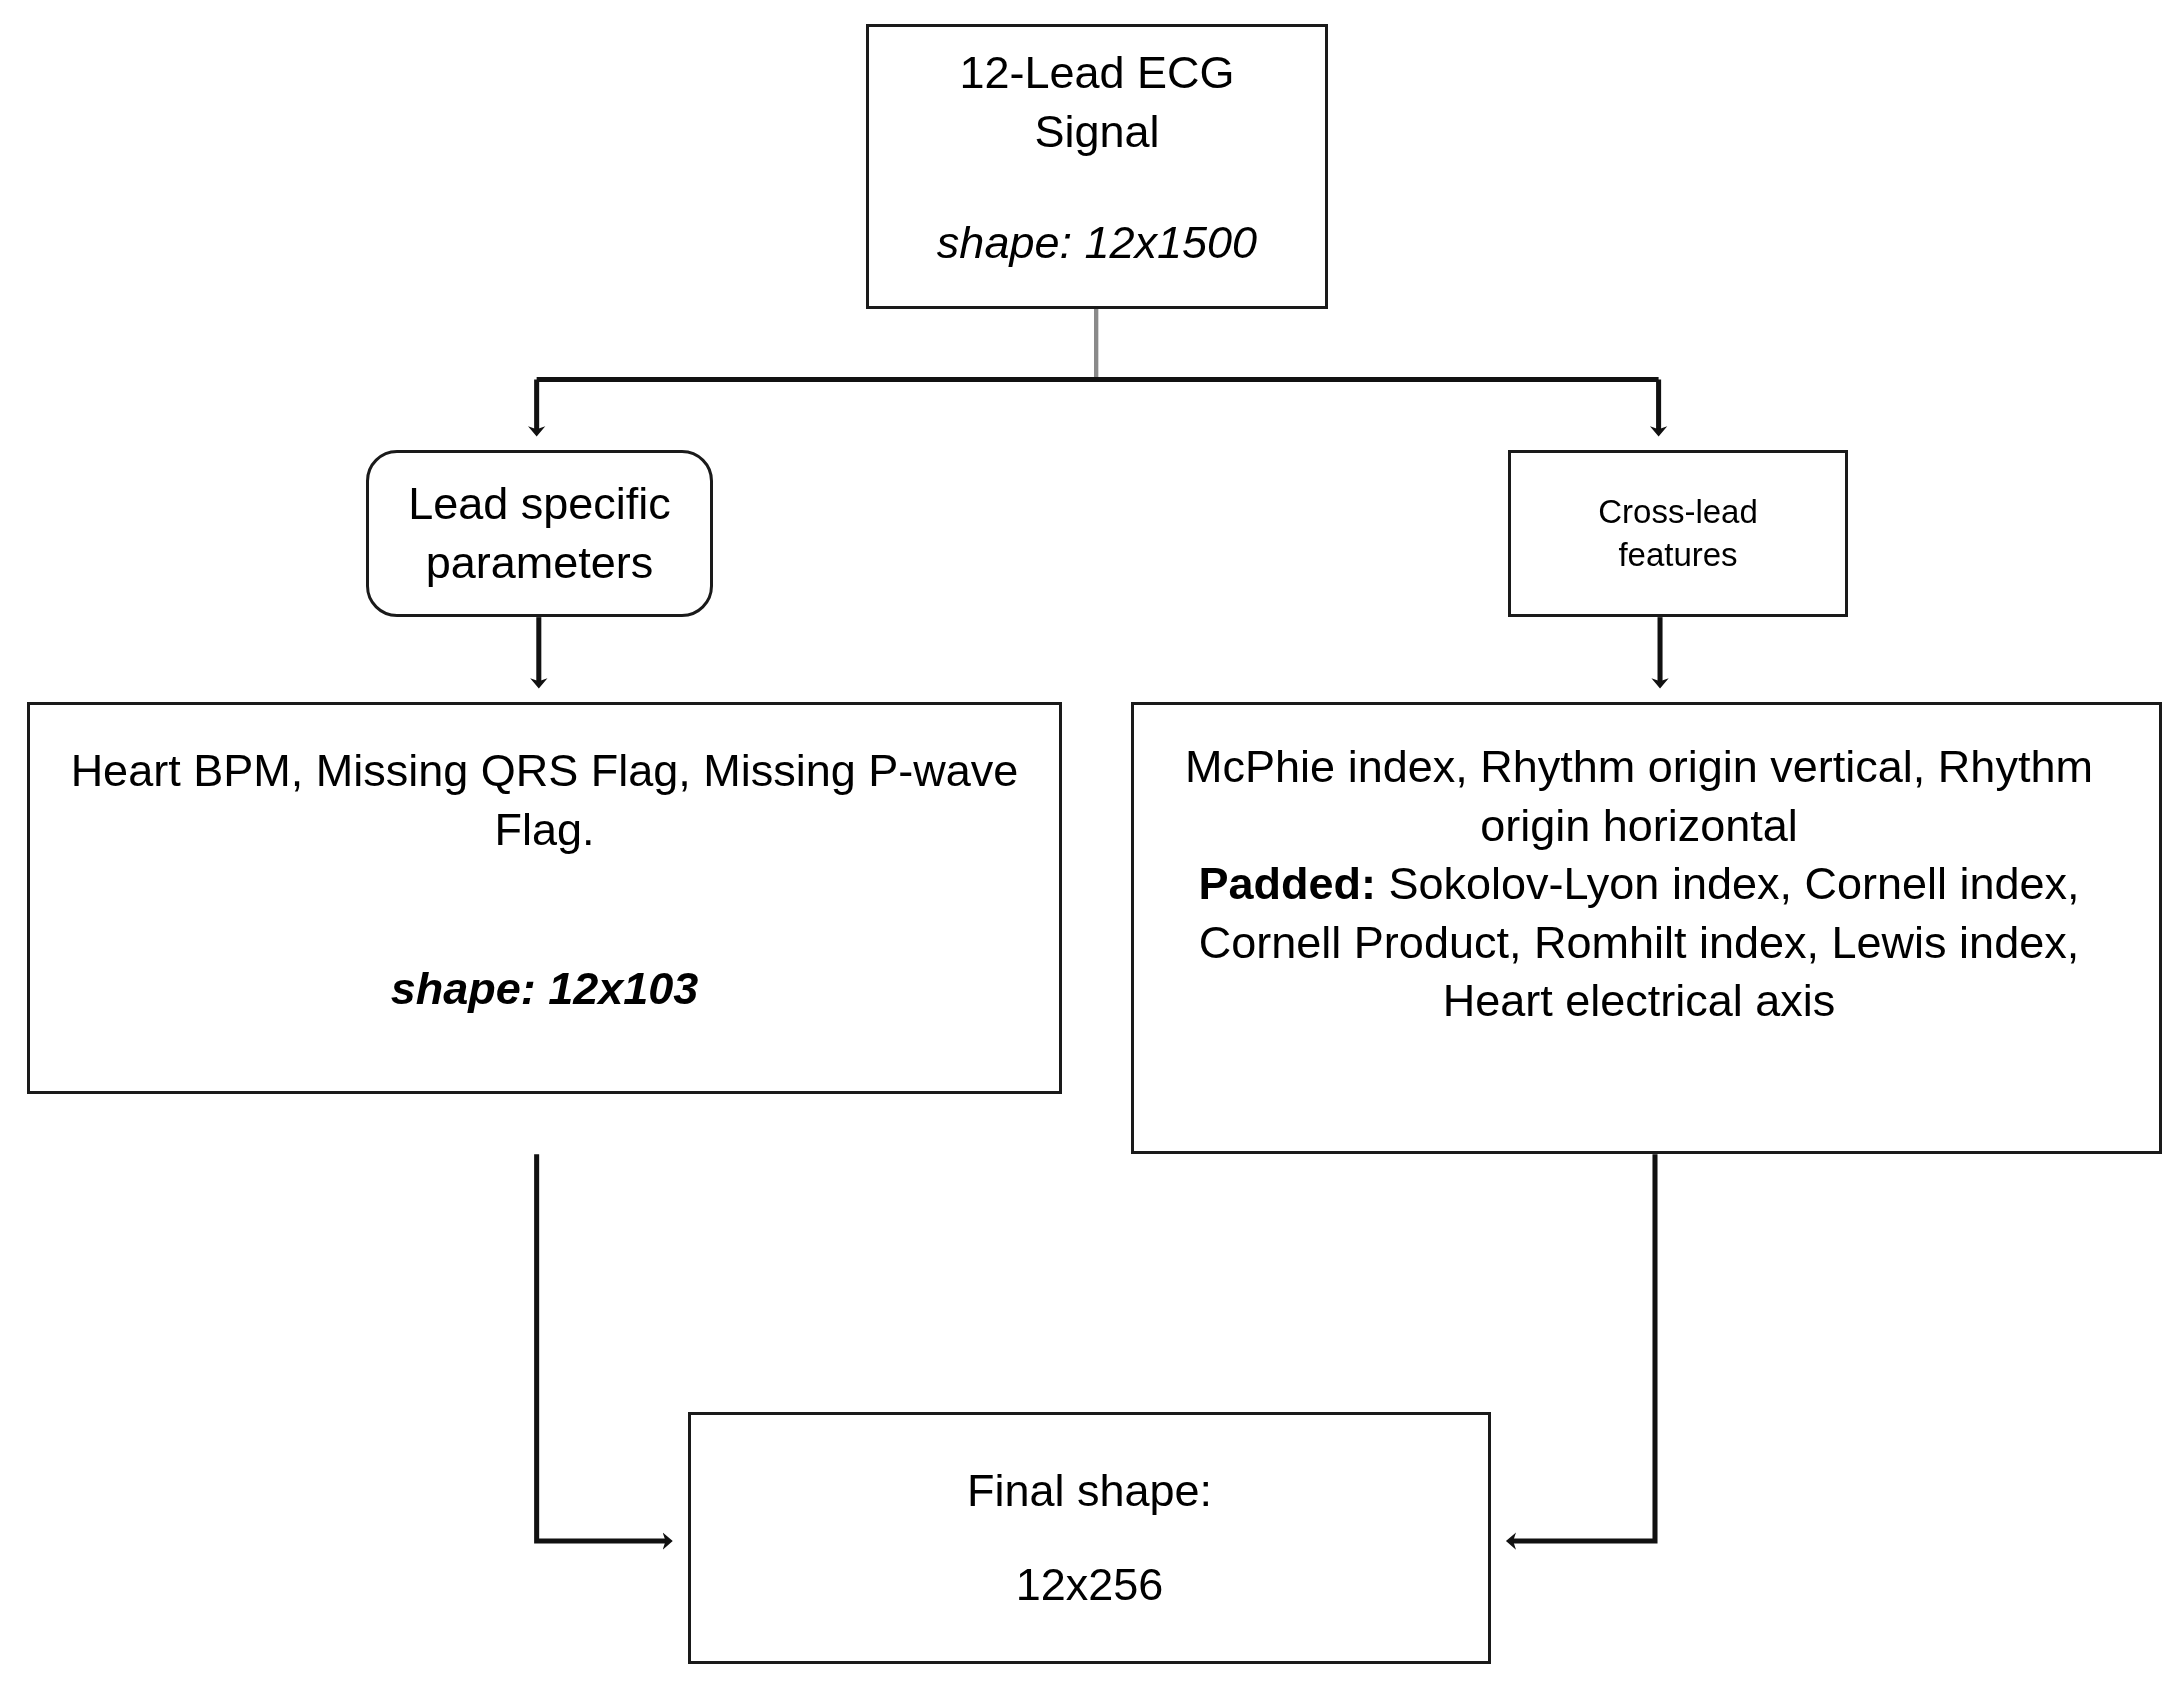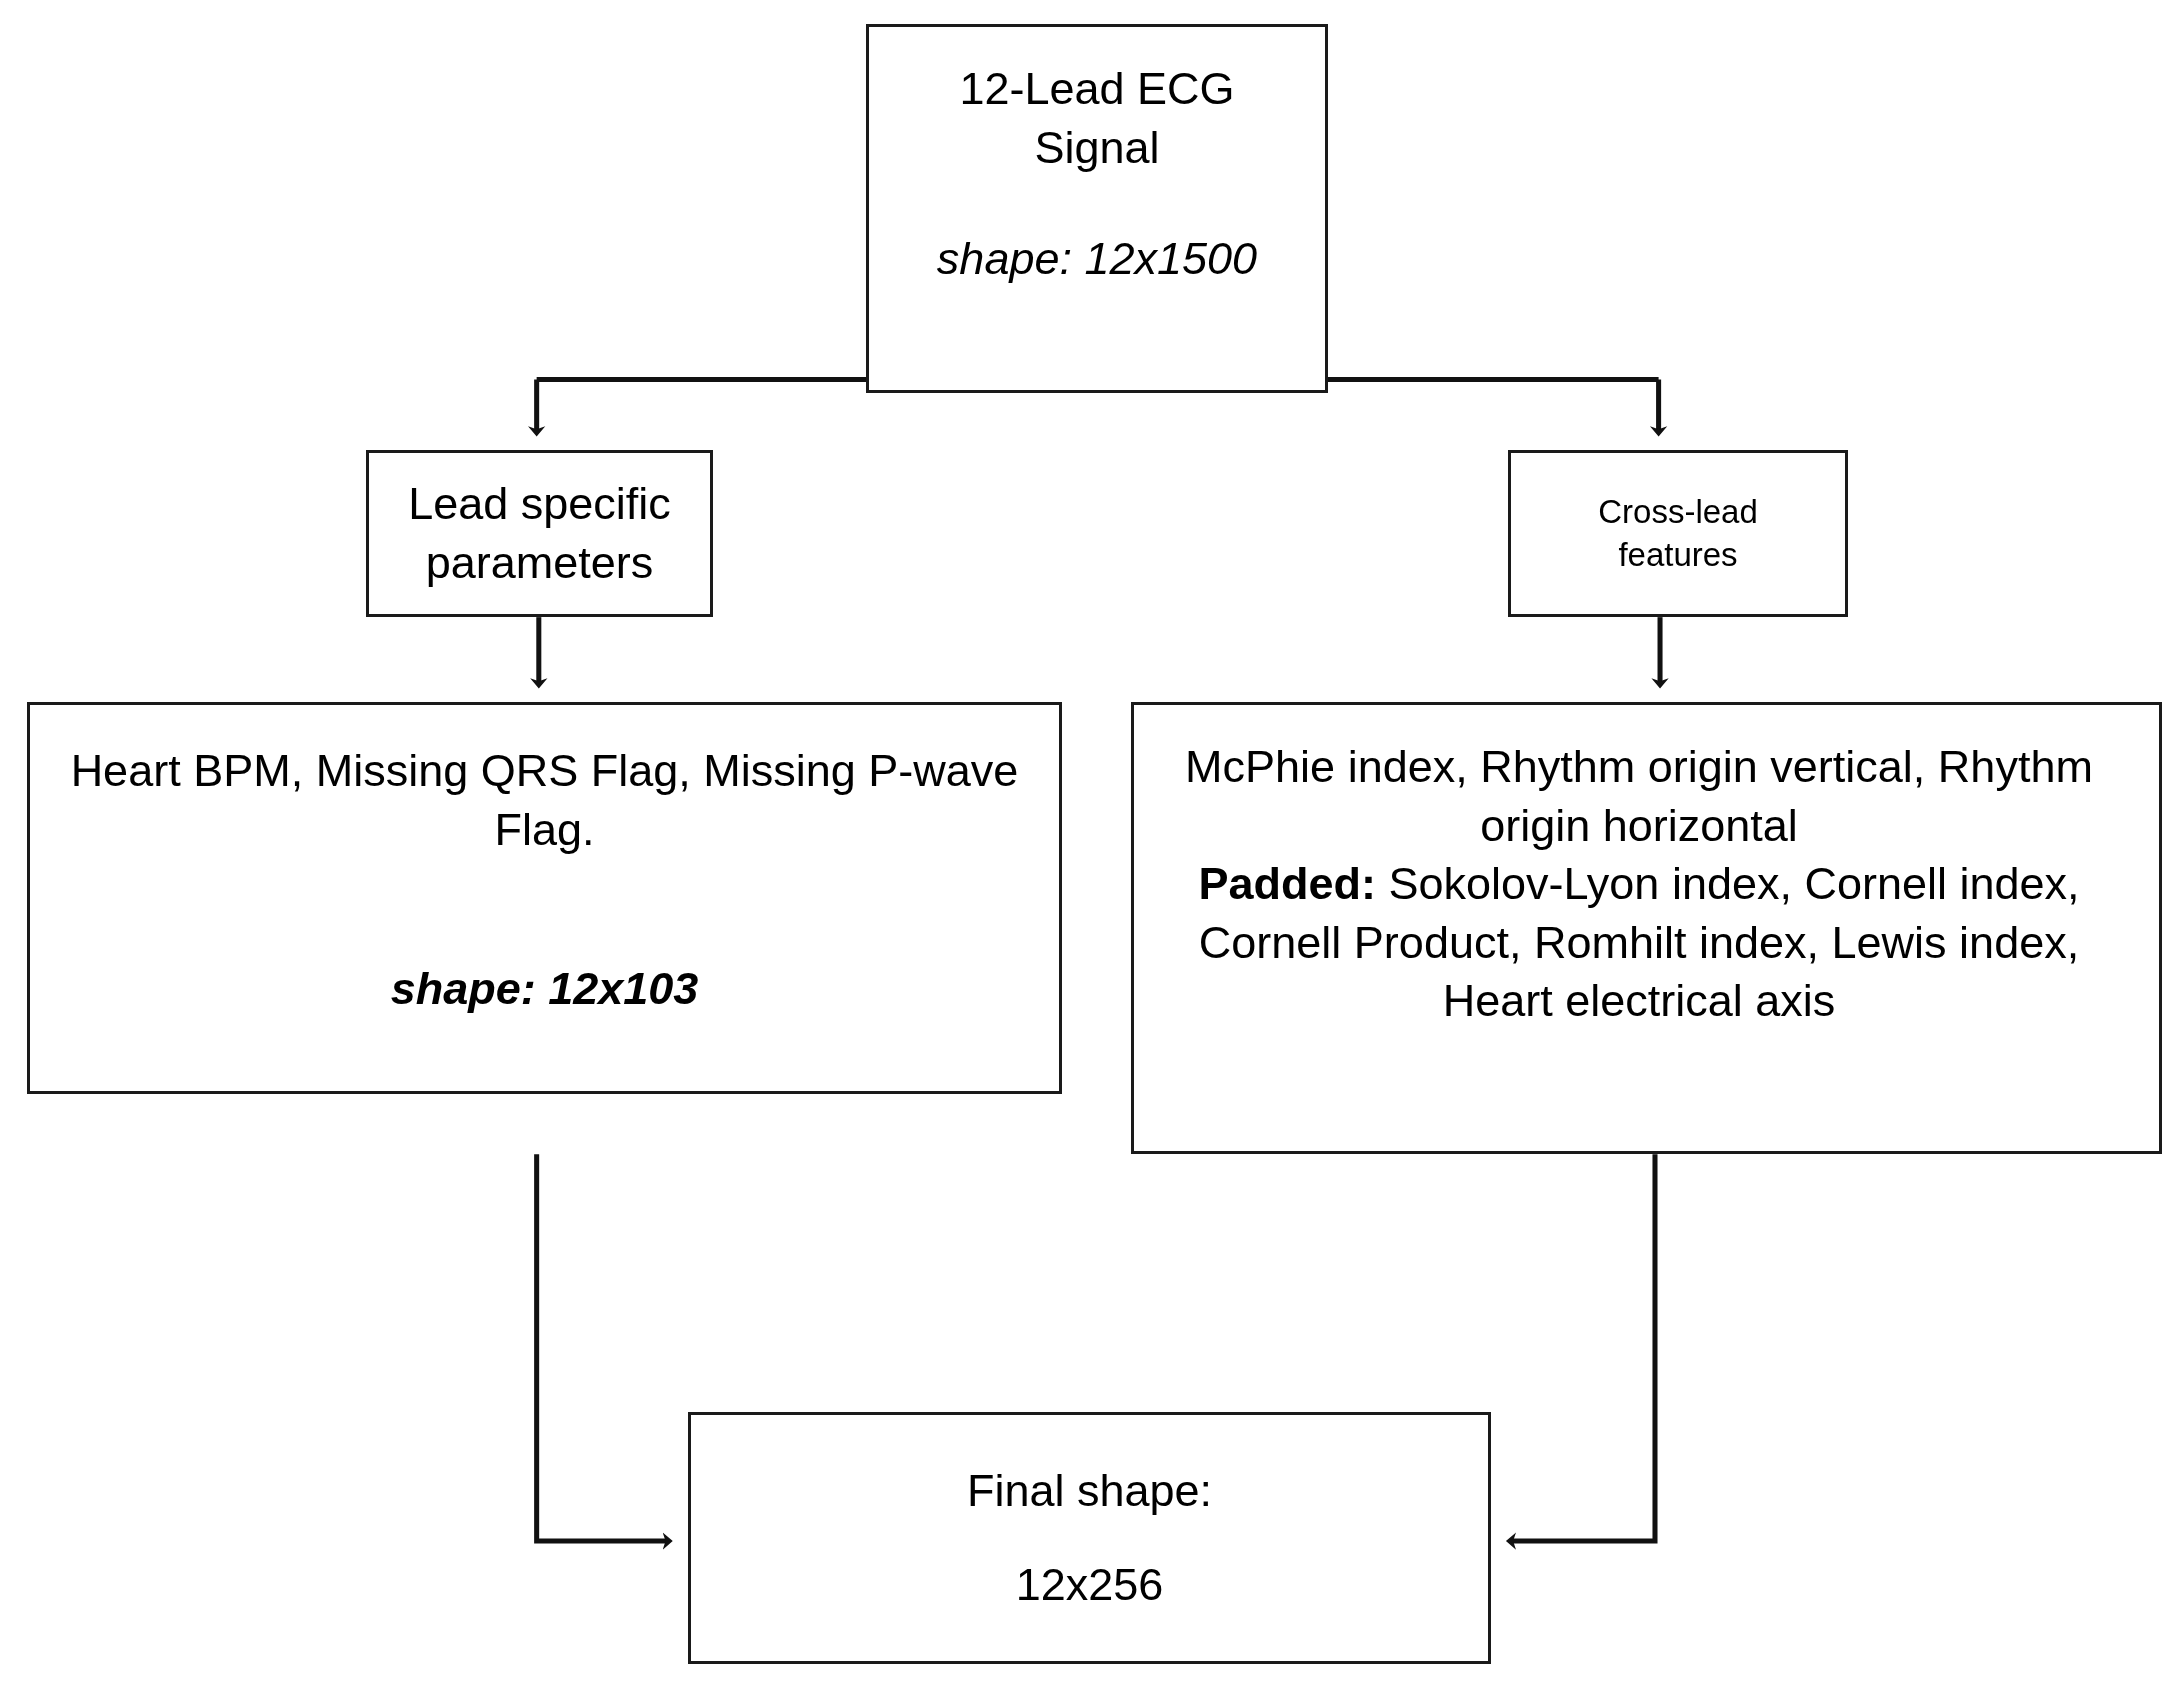--- a/index.html
+++ b/index.html
@@ -53,35 +53,36 @@
   }
   .bold-lead {
     font-weight: bold;
   }
 
   
   #node-ecg-signal {
     left: 866px;
     top: 24px;
     width: 462px;
-    height: 369px;
+    height: 285px;
     font-size: 45px;
     justify-content: flex-start;
-    padding-top: 33px;
+    padding-top: 17px;
   }
   #node-ecg-signal .shape-label {
     margin-top: 53px;
   }
 
   #node-lead-specific {
     left: 366px;
     top: 450px;
     width: 347px;
     height: 167px;
     font-size: 45px;
+    border-radius: 31px;
   }
 
   #node-cross-lead {
     left: 1486px;
     top: 450px;
     width: 340px;
     height: 167px;
     font-size: 33px;
     margin-left: 22px;
   }

